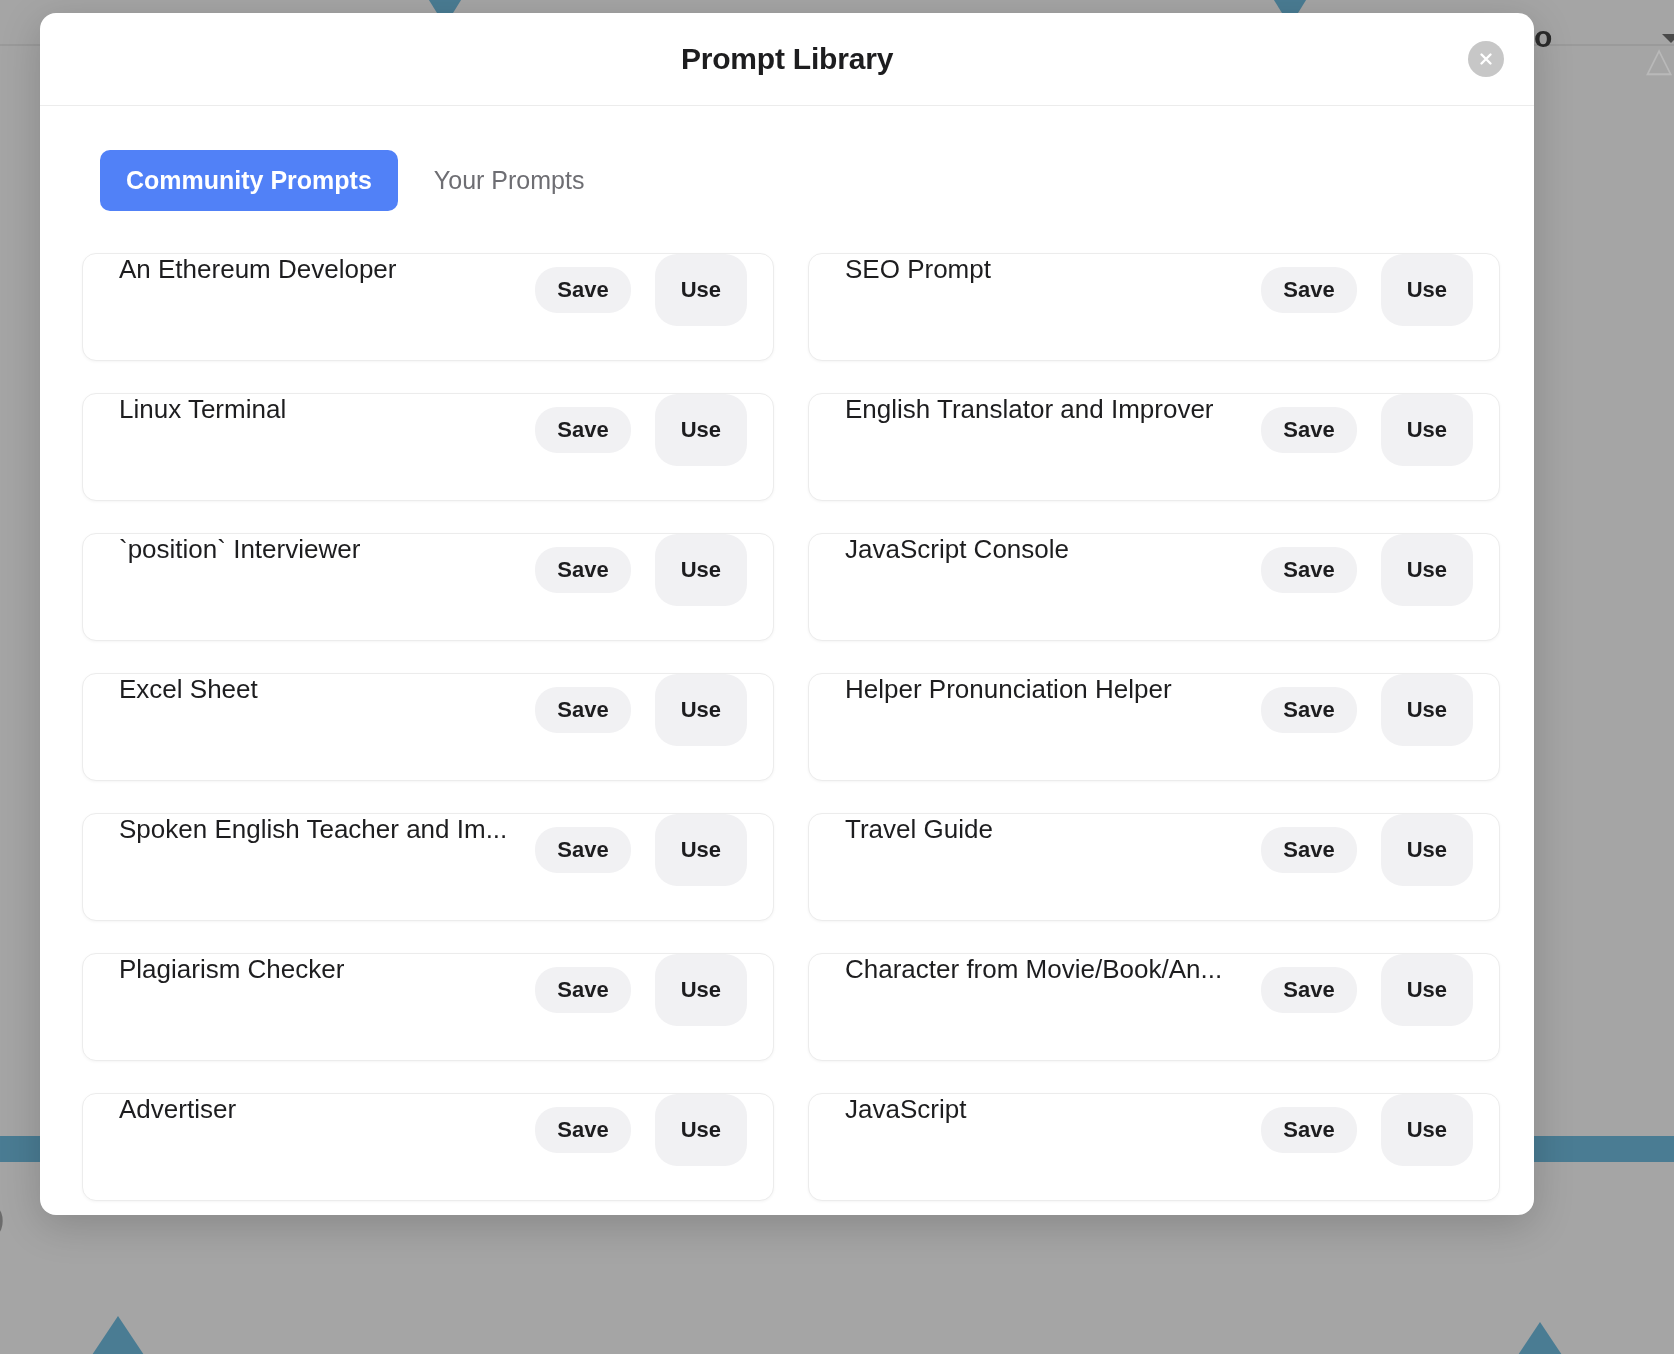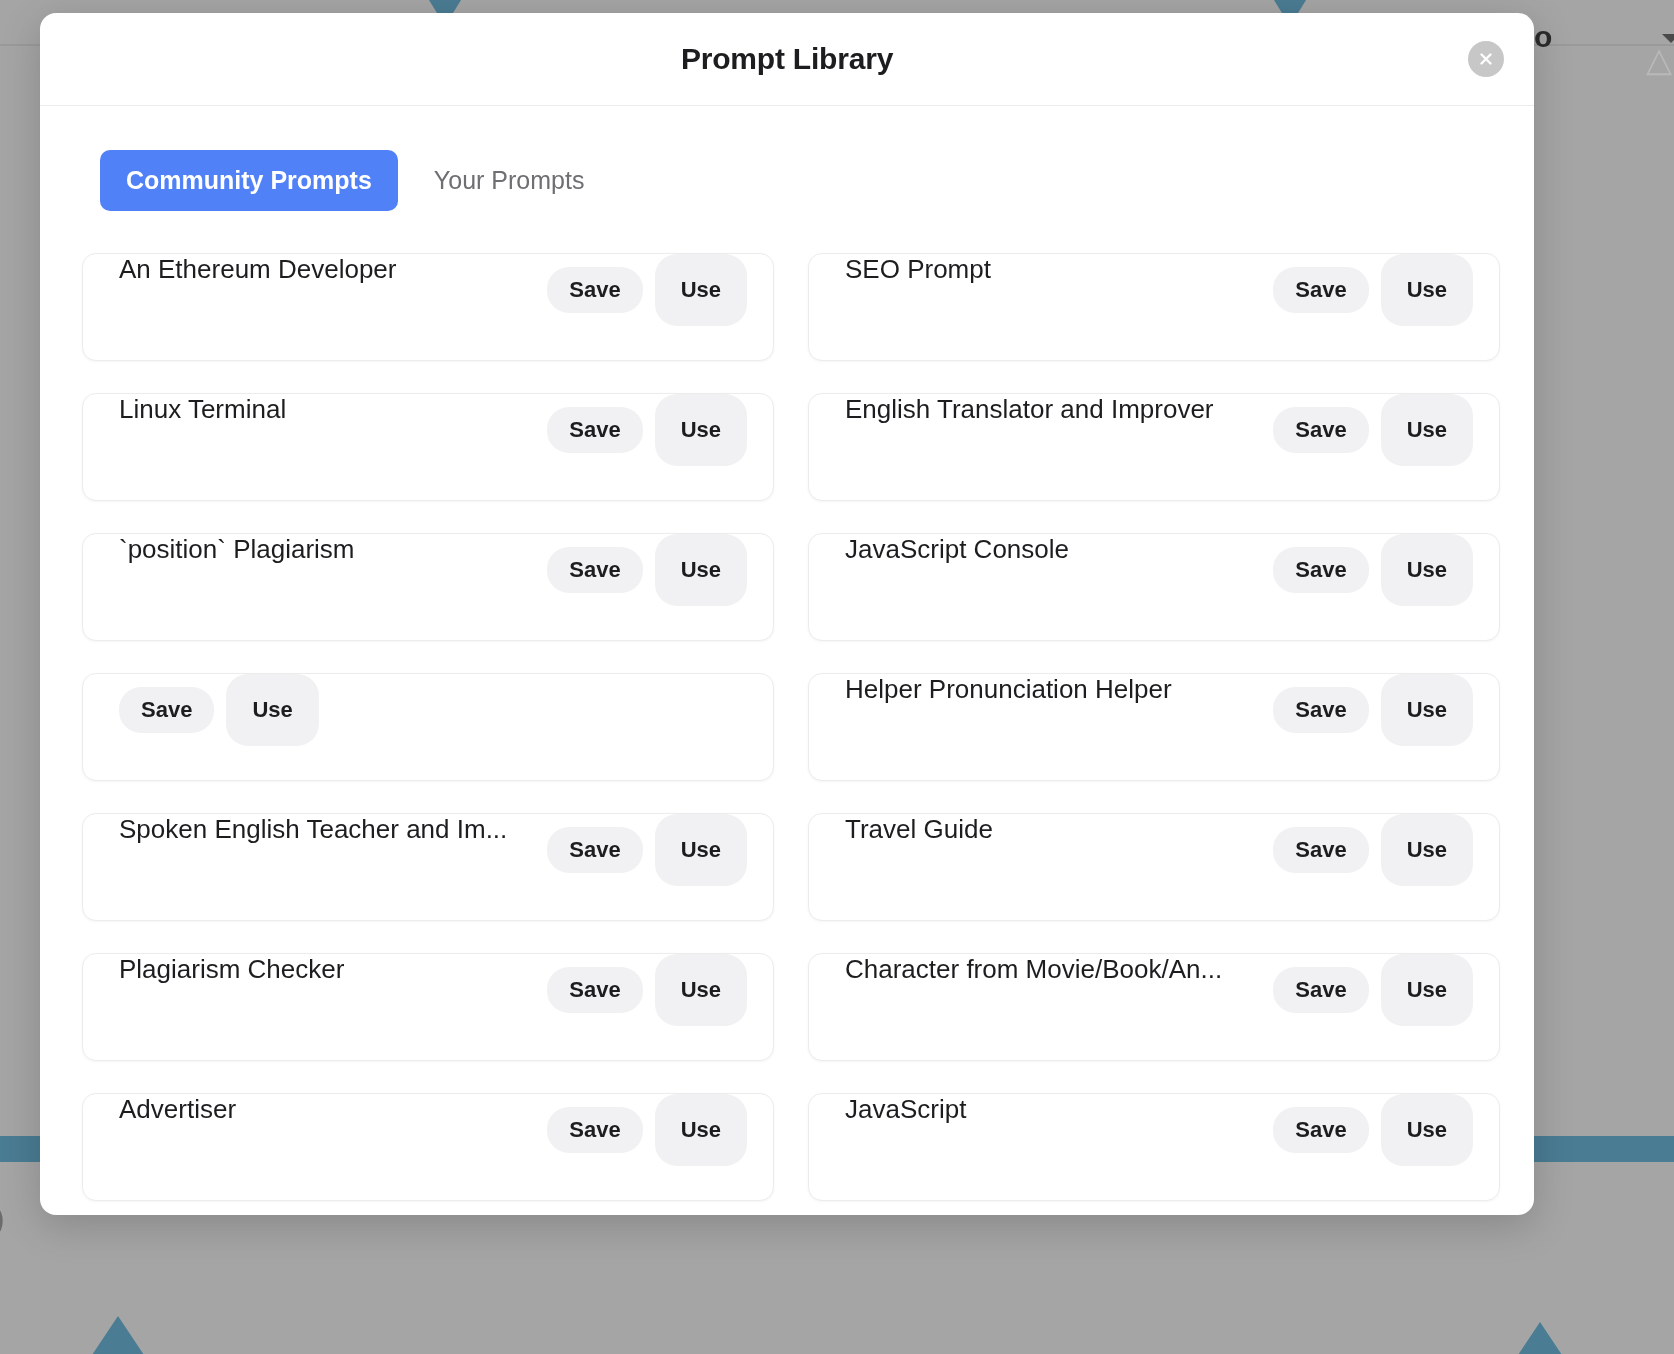--- a/index.html
+++ b/index.html
@@ -172,21 +172,21 @@
     color: #1d1d1f;
     white-space: nowrap;
     overflow: hidden;
     text-overflow: ellipsis;
     padding-right: 16px;
   }
   .card-actions {
     flex: 0 0 auto;
     display: flex;
     align-items: center;
-    gap: 12px;
+    gap: 24px;
   }
   .pill-button {
     border: none;
     background: #f1f1f3;
     color: #1d1d1f;
     font-family: "Liberation Sans", sans-serif;
     font-size: 22px;
     font-weight: 700;
     border-radius: 22px;
     padding: 12px 22px;
@@ -254,34 +254,35 @@
           </div>
         </div>
         <div class="prompt-card">
           <div class="prompt-title">English Translator and Improver</div>
           <div class="card-actions">
             <button class="pill-button save-button">Save</button>
             <button class="pill-button use-button">Use</button>
           </div>
         </div>
         <div class="prompt-card">
-          <div class="prompt-title">`position` Plagiarism</div>
+          <div class="prompt-title">`position` Interviewer</div>
           <div class="card-actions">
             <button class="pill-button save-button">Save</button>
             <button class="pill-button use-button">Use</button>
           </div>
         </div>
         <div class="prompt-card">
           <div class="prompt-title">JavaScript Console</div>
           <div class="card-actions">
             <button class="pill-button save-button">Save</button>
             <button class="pill-button use-button">Use</button>
           </div>
         </div>
         <div class="prompt-card">
+          <div class="prompt-title">Excel Sheet</div>
           <div class="card-actions">
             <button class="pill-button save-button">Save</button>
             <button class="pill-button use-button">Use</button>
           </div>
         </div>
         <div class="prompt-card">
           <div class="prompt-title">Helper Pronunciation Helper</div>
           <div class="card-actions">
             <button class="pill-button save-button">Save</button>
             <button class="pill-button use-button">Use</button>

